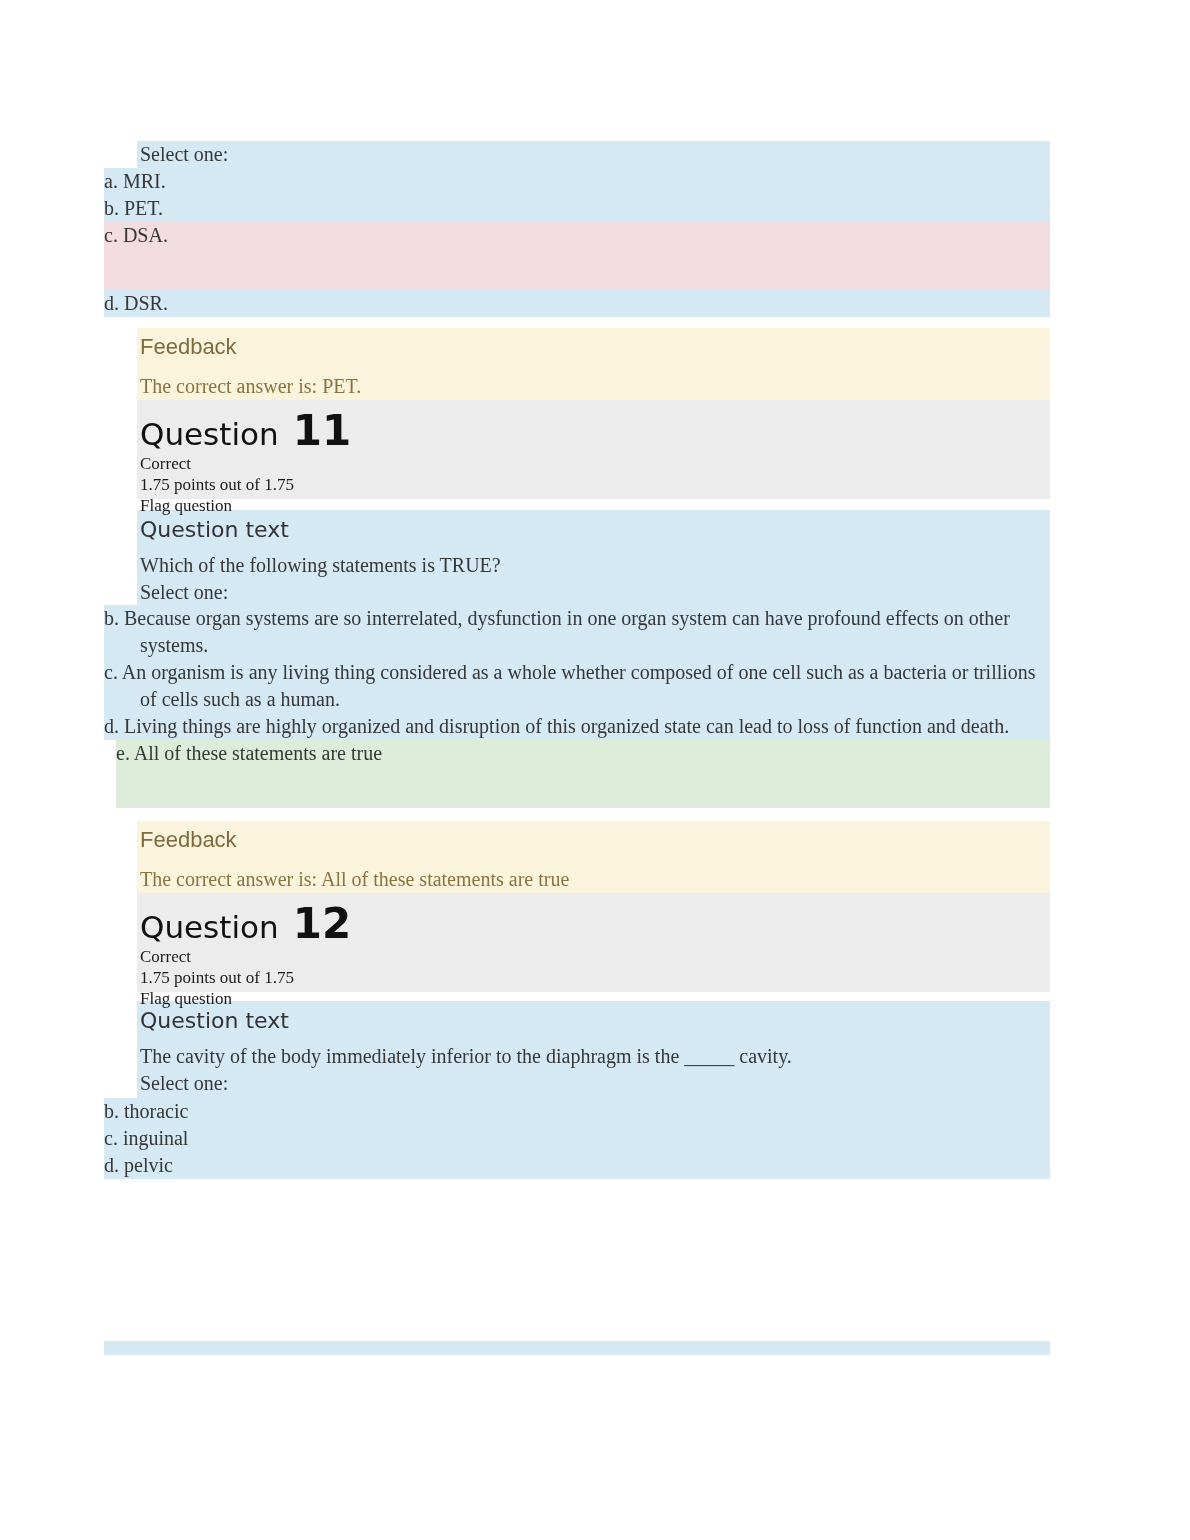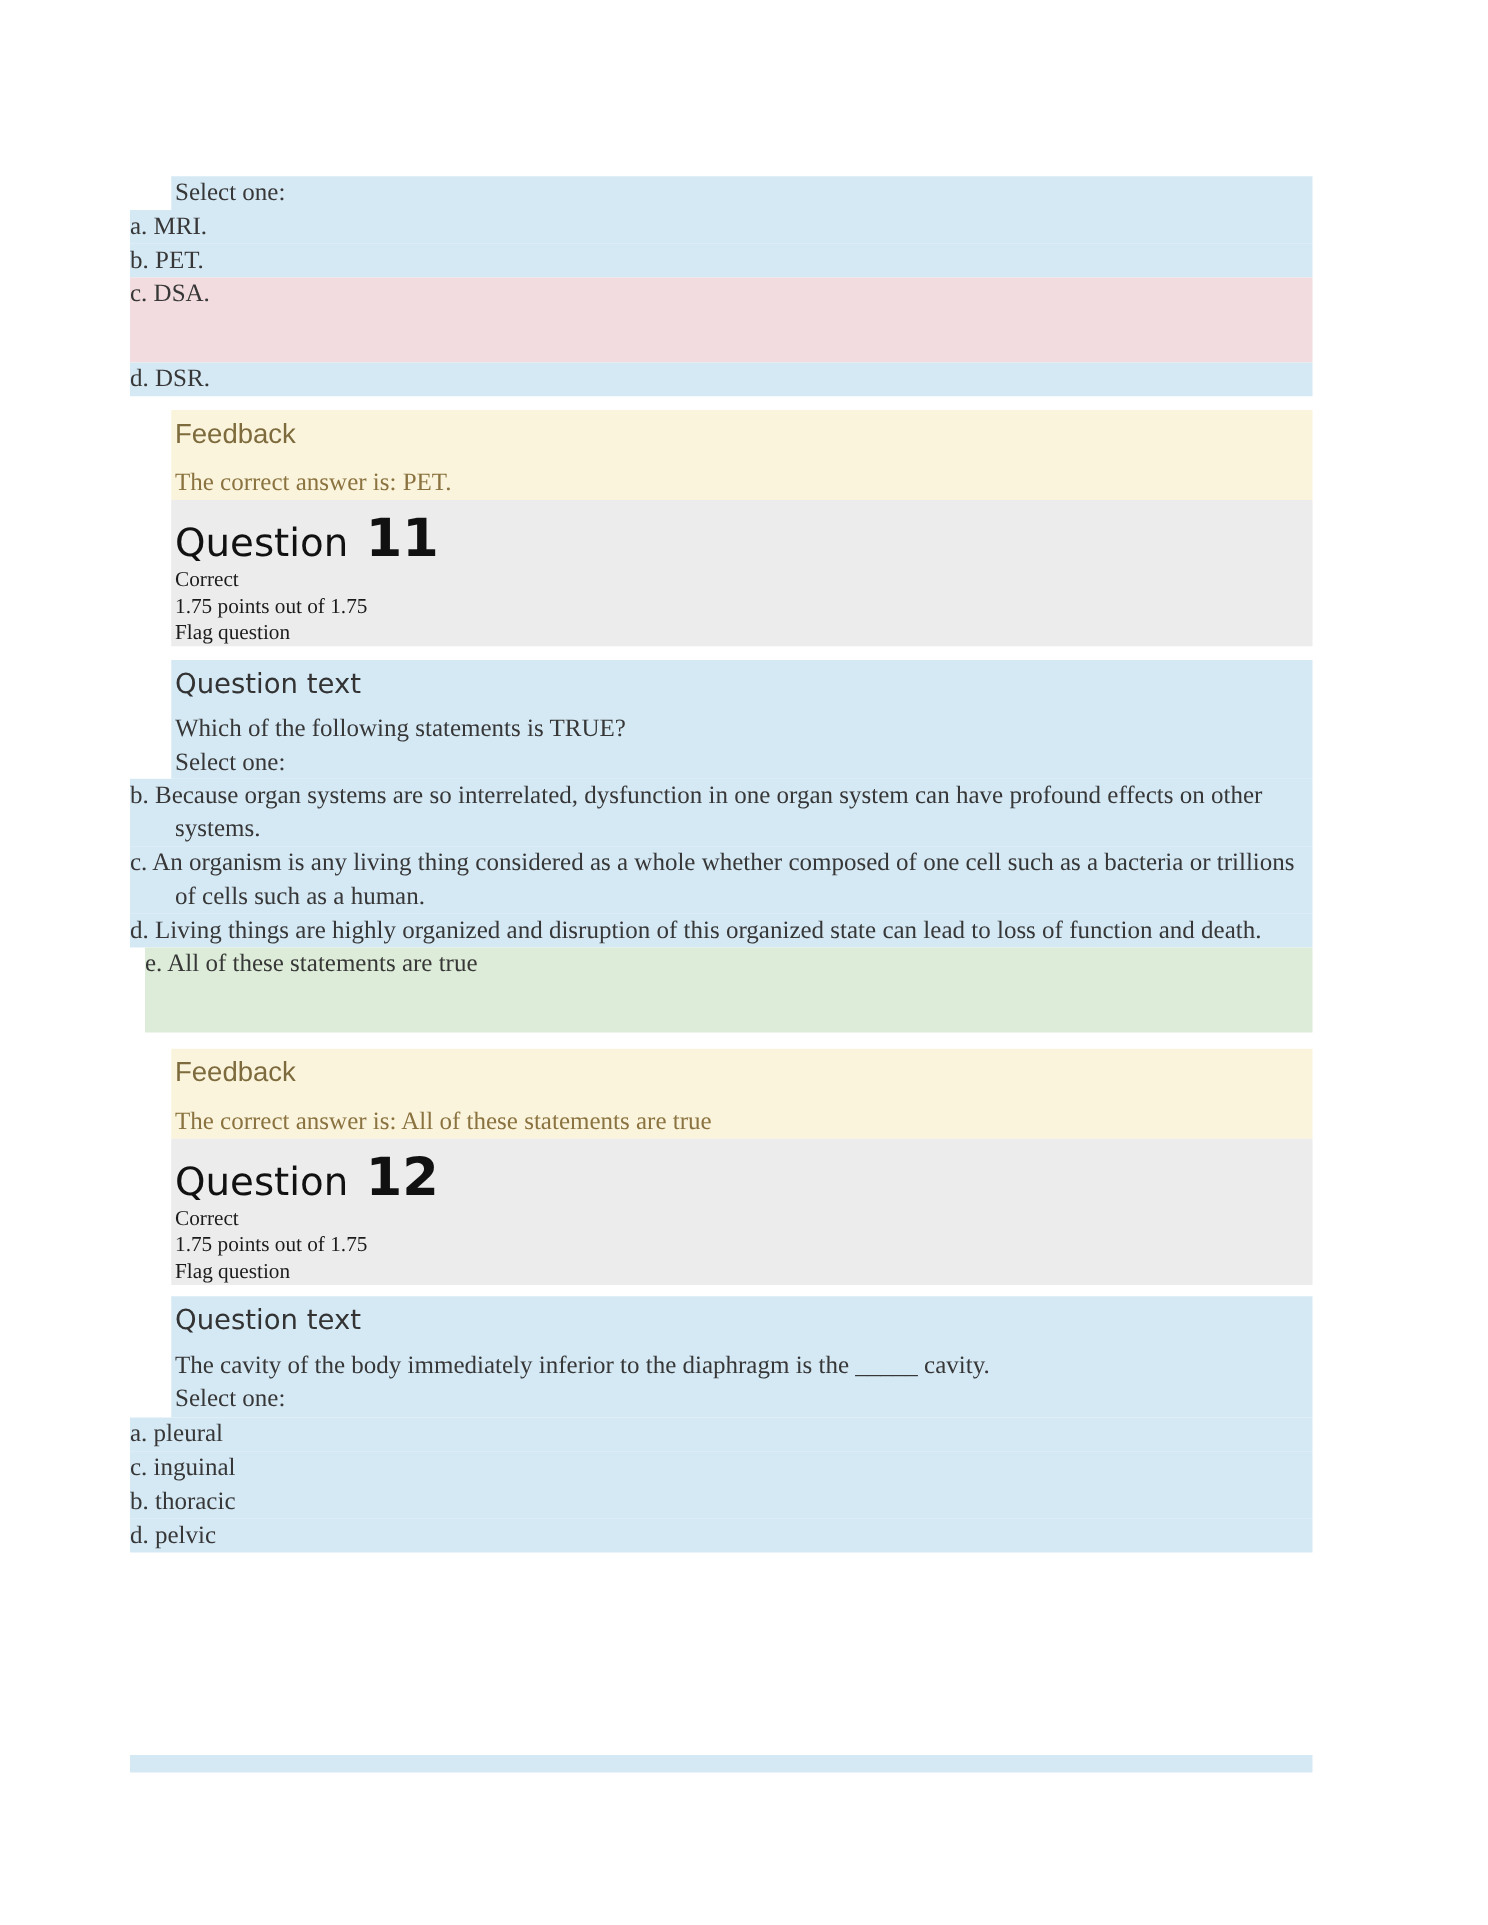--- a/index.html
+++ b/index.html
@@ -32,21 +32,21 @@
     height:72px;background:var(--feedback-bg);
     padding:4px 0 0 3px;box-sizing:border-box;margin-top:11px;
   }
   .feedback h3{
     margin:0;font-family:Liberation Sans, sans-serif;
     font-weight:400;font-size:22px;line-height:30px;color:var(--feedback-heading);
   }
   .feedback p{margin:11px 0 0;font-size:20px;line-height:26px;color:var(--feedback-text);}
   .feedback.fb2{margin-top:13px;}
   .qinfo{
-    height:117px;background:var(--question-info-bg);
+    height:99px;background:var(--question-info-bg);
     padding:6px 0 0 3px;box-sizing:border-box;
   }
   .qtitle{
     display:flex;align-items:baseline;gap:14px;height:47px;
     font-family:"DejaVu Sans","Liberation Sans",sans-serif;
     color:var(--question-number-text);
   }
   .qtitle .qword{font-size:31px;font-weight:400;}
   .qtitle .qnum{font-size:42px;font-weight:700;}
   .qmeta{font-size:17px;line-height:21px;color:#1b1b1b;}
@@ -124,22 +124,21 @@
     <div class="qmeta">Flag question</div>
   </section>
 
   <section class="qtext q12">
     <div class="qtext-head qt12 indent">
       <h3>Question text</h3>
       <p class="prompt">The cavity of the body immediately inferior to the diaphragm is the _____ cavity.</p>
       <p class="select">Select one:</p>
     </div>
     <div>
-        <div class="row option normal">a. pleural</div>
+        <div class="row option normal">b. thoracic</div>
         <div class="row option normal">c. inguinal</div>
-        <div class="row option normal">b. thoracic</div>
         <div class="row option normal">d. pelvic</div>
       </div>
   </section>
 
   <div class="bottom-strip"></div>
 
 </div>
 
 </body></html>

